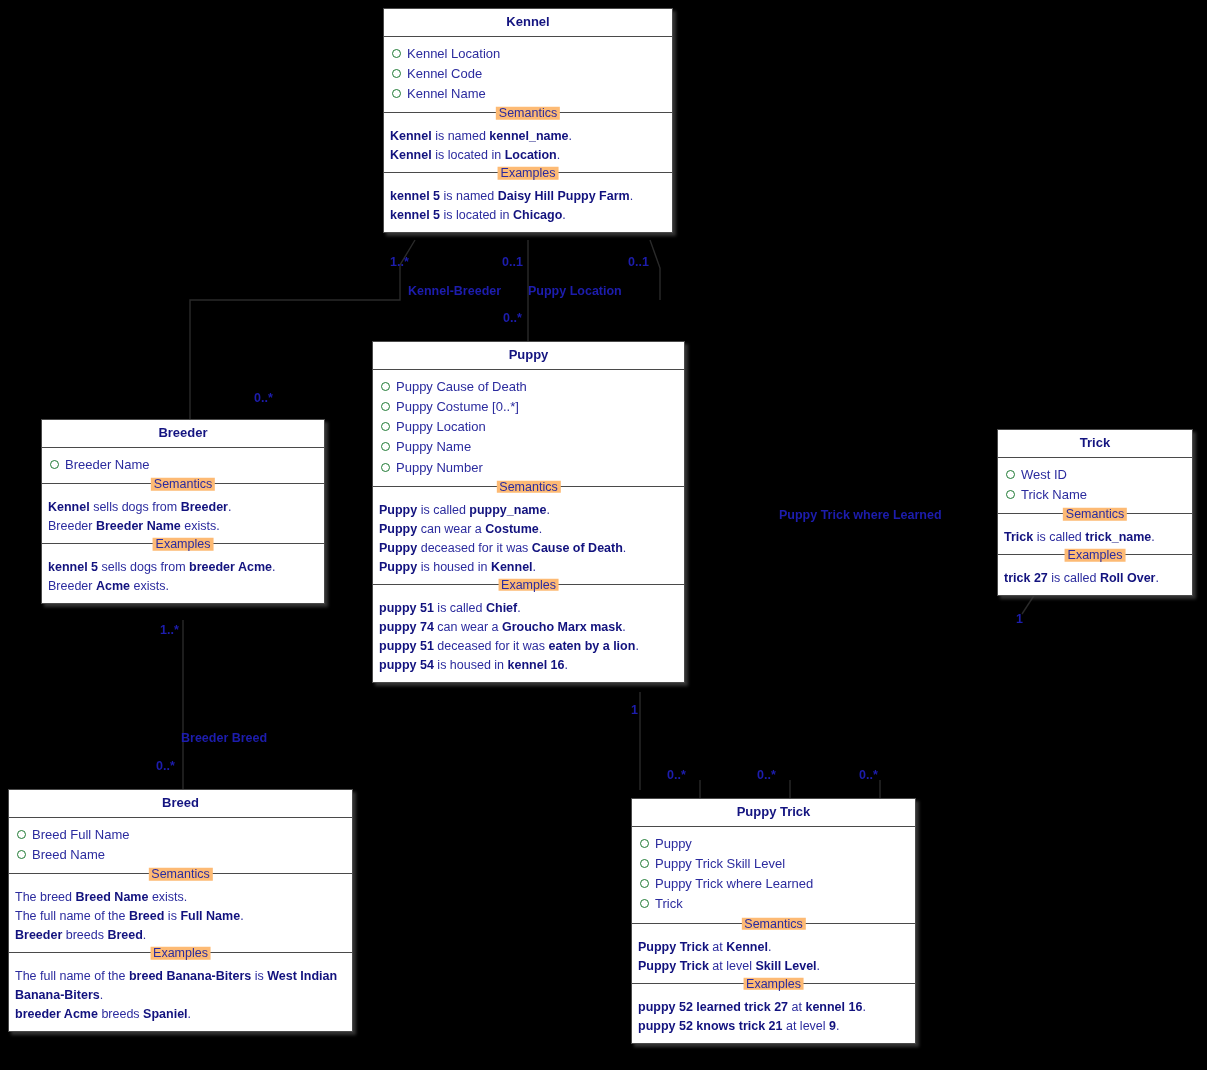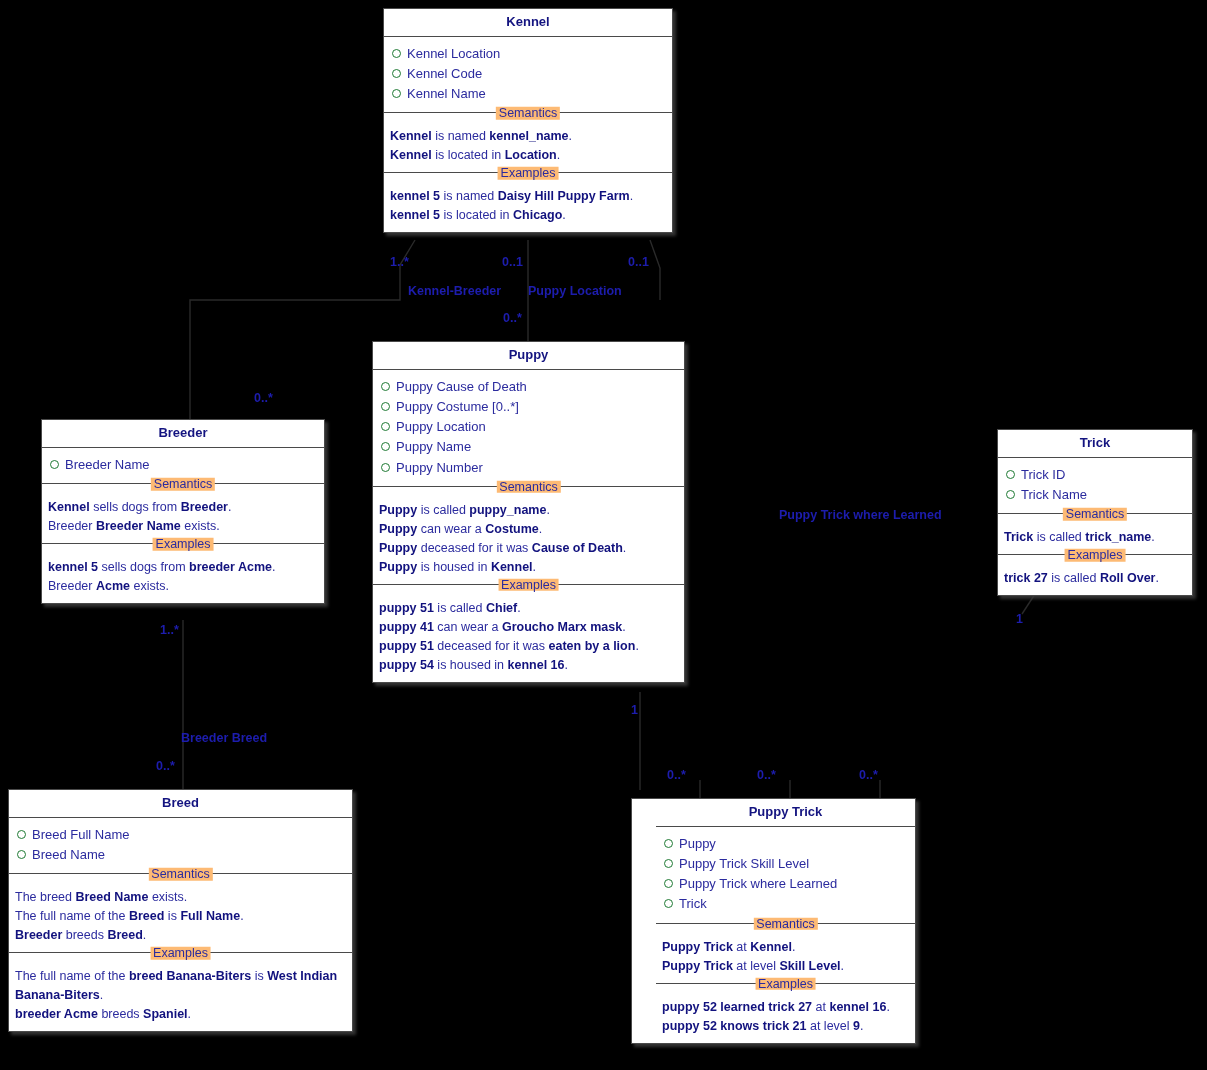--- a/index.html
+++ b/index.html
@@ -170,21 +170,21 @@
         <div class="sent"><b>Puppy</b><span> is called </span><b>puppy_name</b><span>.</span></div>
         <div class="sent"><b>Puppy</b><span> can wear a </span><b>Costume</b><span>.</span></div>
         <div class="sent"><b>Puppy</b><span> deceased for it was </span><b>Cause of Death</b><span>.</span></div>
         <div class="sent"><b>Puppy</b><span> is housed in </span><b>Kennel</b><span>.</span></div>
       </div>
     <div class="section-head">
         <span>Examples</span>
       </div>
     <div class="section-body">
         <div class="sent"><b>puppy 51</b><span> is called </span><b>Chief</b><span>.</span></div>
-        <div class="sent"><b>puppy 41</b><span> can wear a </span><b>Groucho Marx mask</b><span>.</span></div>
+        <div class="sent"><b>puppy 74</b><span> can wear a </span><b>Groucho Marx mask</b><span>.</span></div>
         <div class="sent"><b>puppy 51</b><span> deceased for it was </span><b>eaten by a lion</b><span>.</span></div>
         <div class="sent"><b>puppy 54</b><span> is housed in </span><b>kennel 16</b><span>.</span></div>
       </div>
   </div>
 
   <div class="cls" style="left:41px; top:419px; width:284px;">
     <div class="cls-title">Breeder</div>
     <div class="attrs">
       <div class="attr"><span class="bullet"></span><span>Breeder Name</span></div>
     </div>
@@ -223,38 +223,38 @@
       </div>
     <div class="section-body">
         <div class="sent"><span>The full name of the </span><b>breed Banana-Biters</b><span> is </span><b>West Indian Banana-Biters</b><span>.</span></div>
         <div class="sent"><b>breeder Acme</b><span> breeds </span><b>Spaniel</b><span>.</span></div>
       </div>
   </div>
 
   <div class="cls" style="left:997px; top:429px; width:196px;">
     <div class="cls-title">Trick</div>
     <div class="attrs">
-      <div class="attr"><span class="bullet"></span><span>Trick ID</span></div>
+      <div class="attr"><span class="bullet"></span><span>West ID</span></div>
       <div class="attr"><span class="bullet"></span><span>Trick Name</span></div>
     </div>
     <div class="section-head">
         <span>Semantics</span>
       </div>
     <div class="section-body">
         <div class="sent"><b>Trick</b><span> is called </span><b>trick_name</b><span>.</span></div>
       </div>
     <div class="section-head">
         <span>Examples</span>
       </div>
     <div class="section-body">
         <div class="sent"><b>trick 27</b><span> is called </span><b>Roll Over</b><span>.</span></div>
       </div>
   </div>
 
-  <div class="cls" style="left:631px; top:798px; width:285px;padding-left:24px;">
+  <div class="cls" style="left:631px; top:798px; width:285px;">
     <div class="cls-title">Puppy Trick</div>
     <div class="attrs">
       <div class="attr"><span class="bullet"></span><span>Puppy</span></div>
       <div class="attr"><span class="bullet"></span><span>Puppy Trick Skill Level</span></div>
       <div class="attr"><span class="bullet"></span><span>Puppy Trick where Learned</span></div>
       <div class="attr"><span class="bullet"></span><span>Trick</span></div>
     </div>
     <div class="section-head">
         <span>Semantics</span>
       </div>

